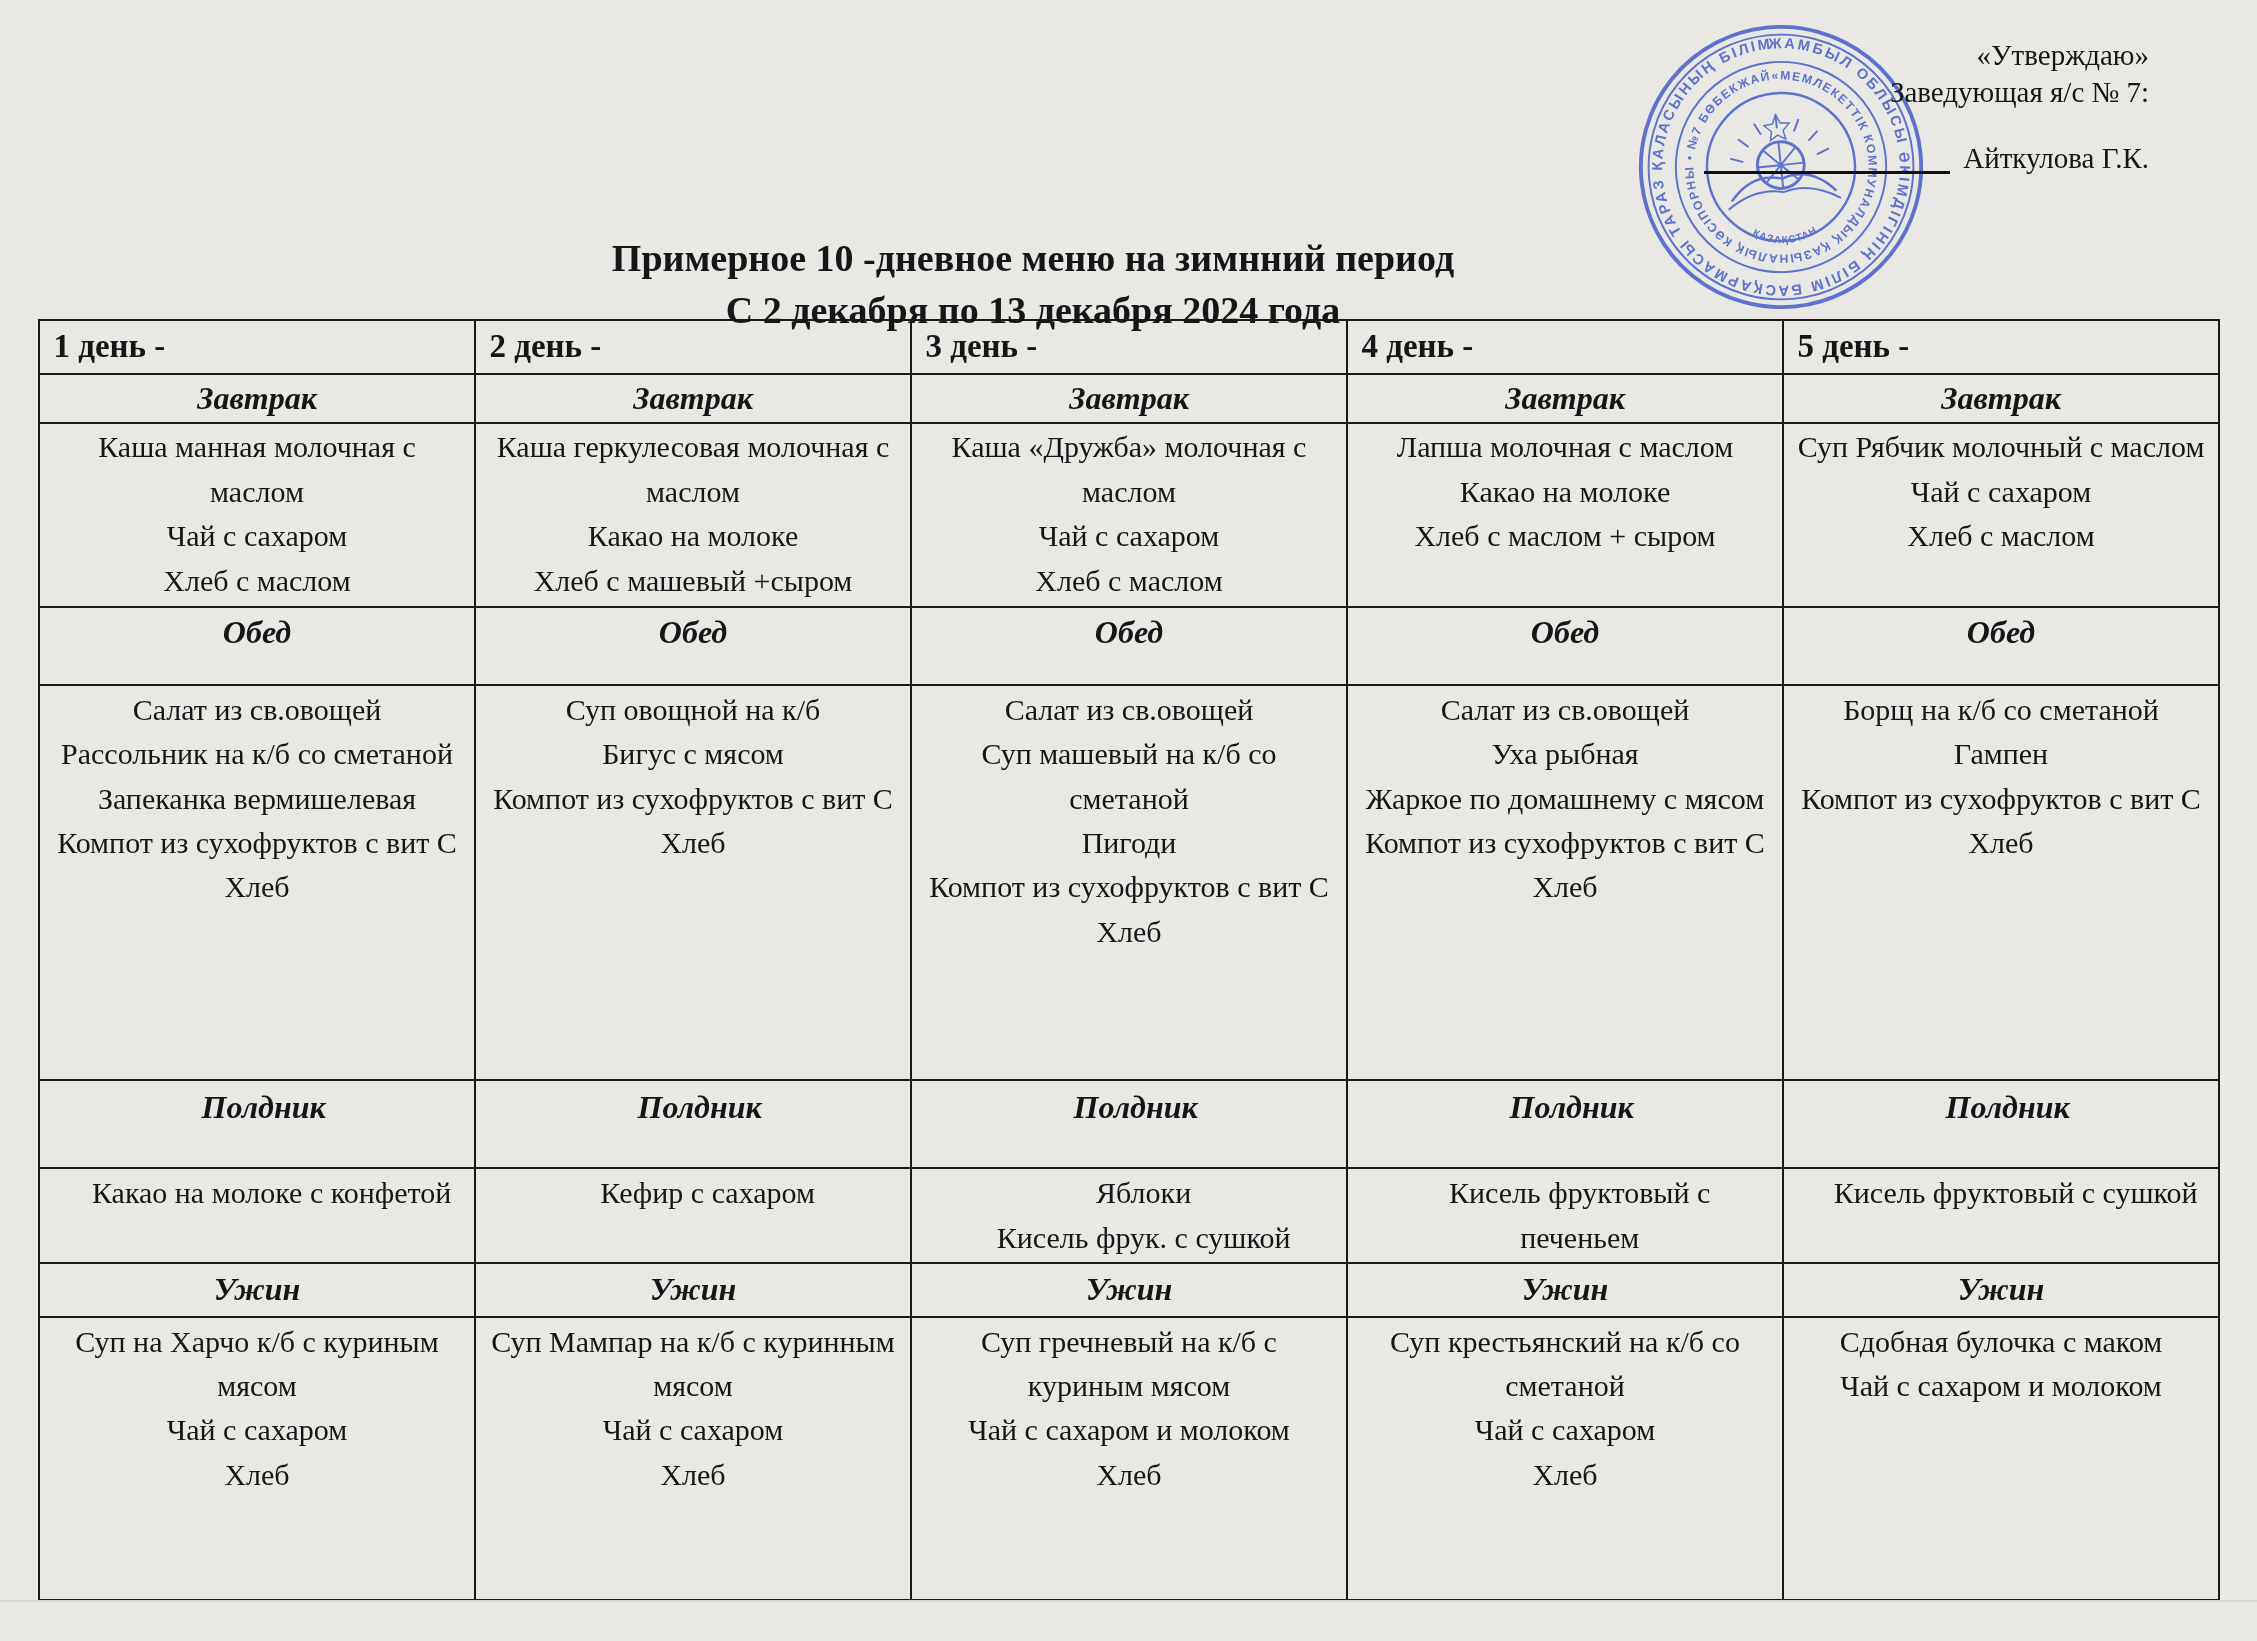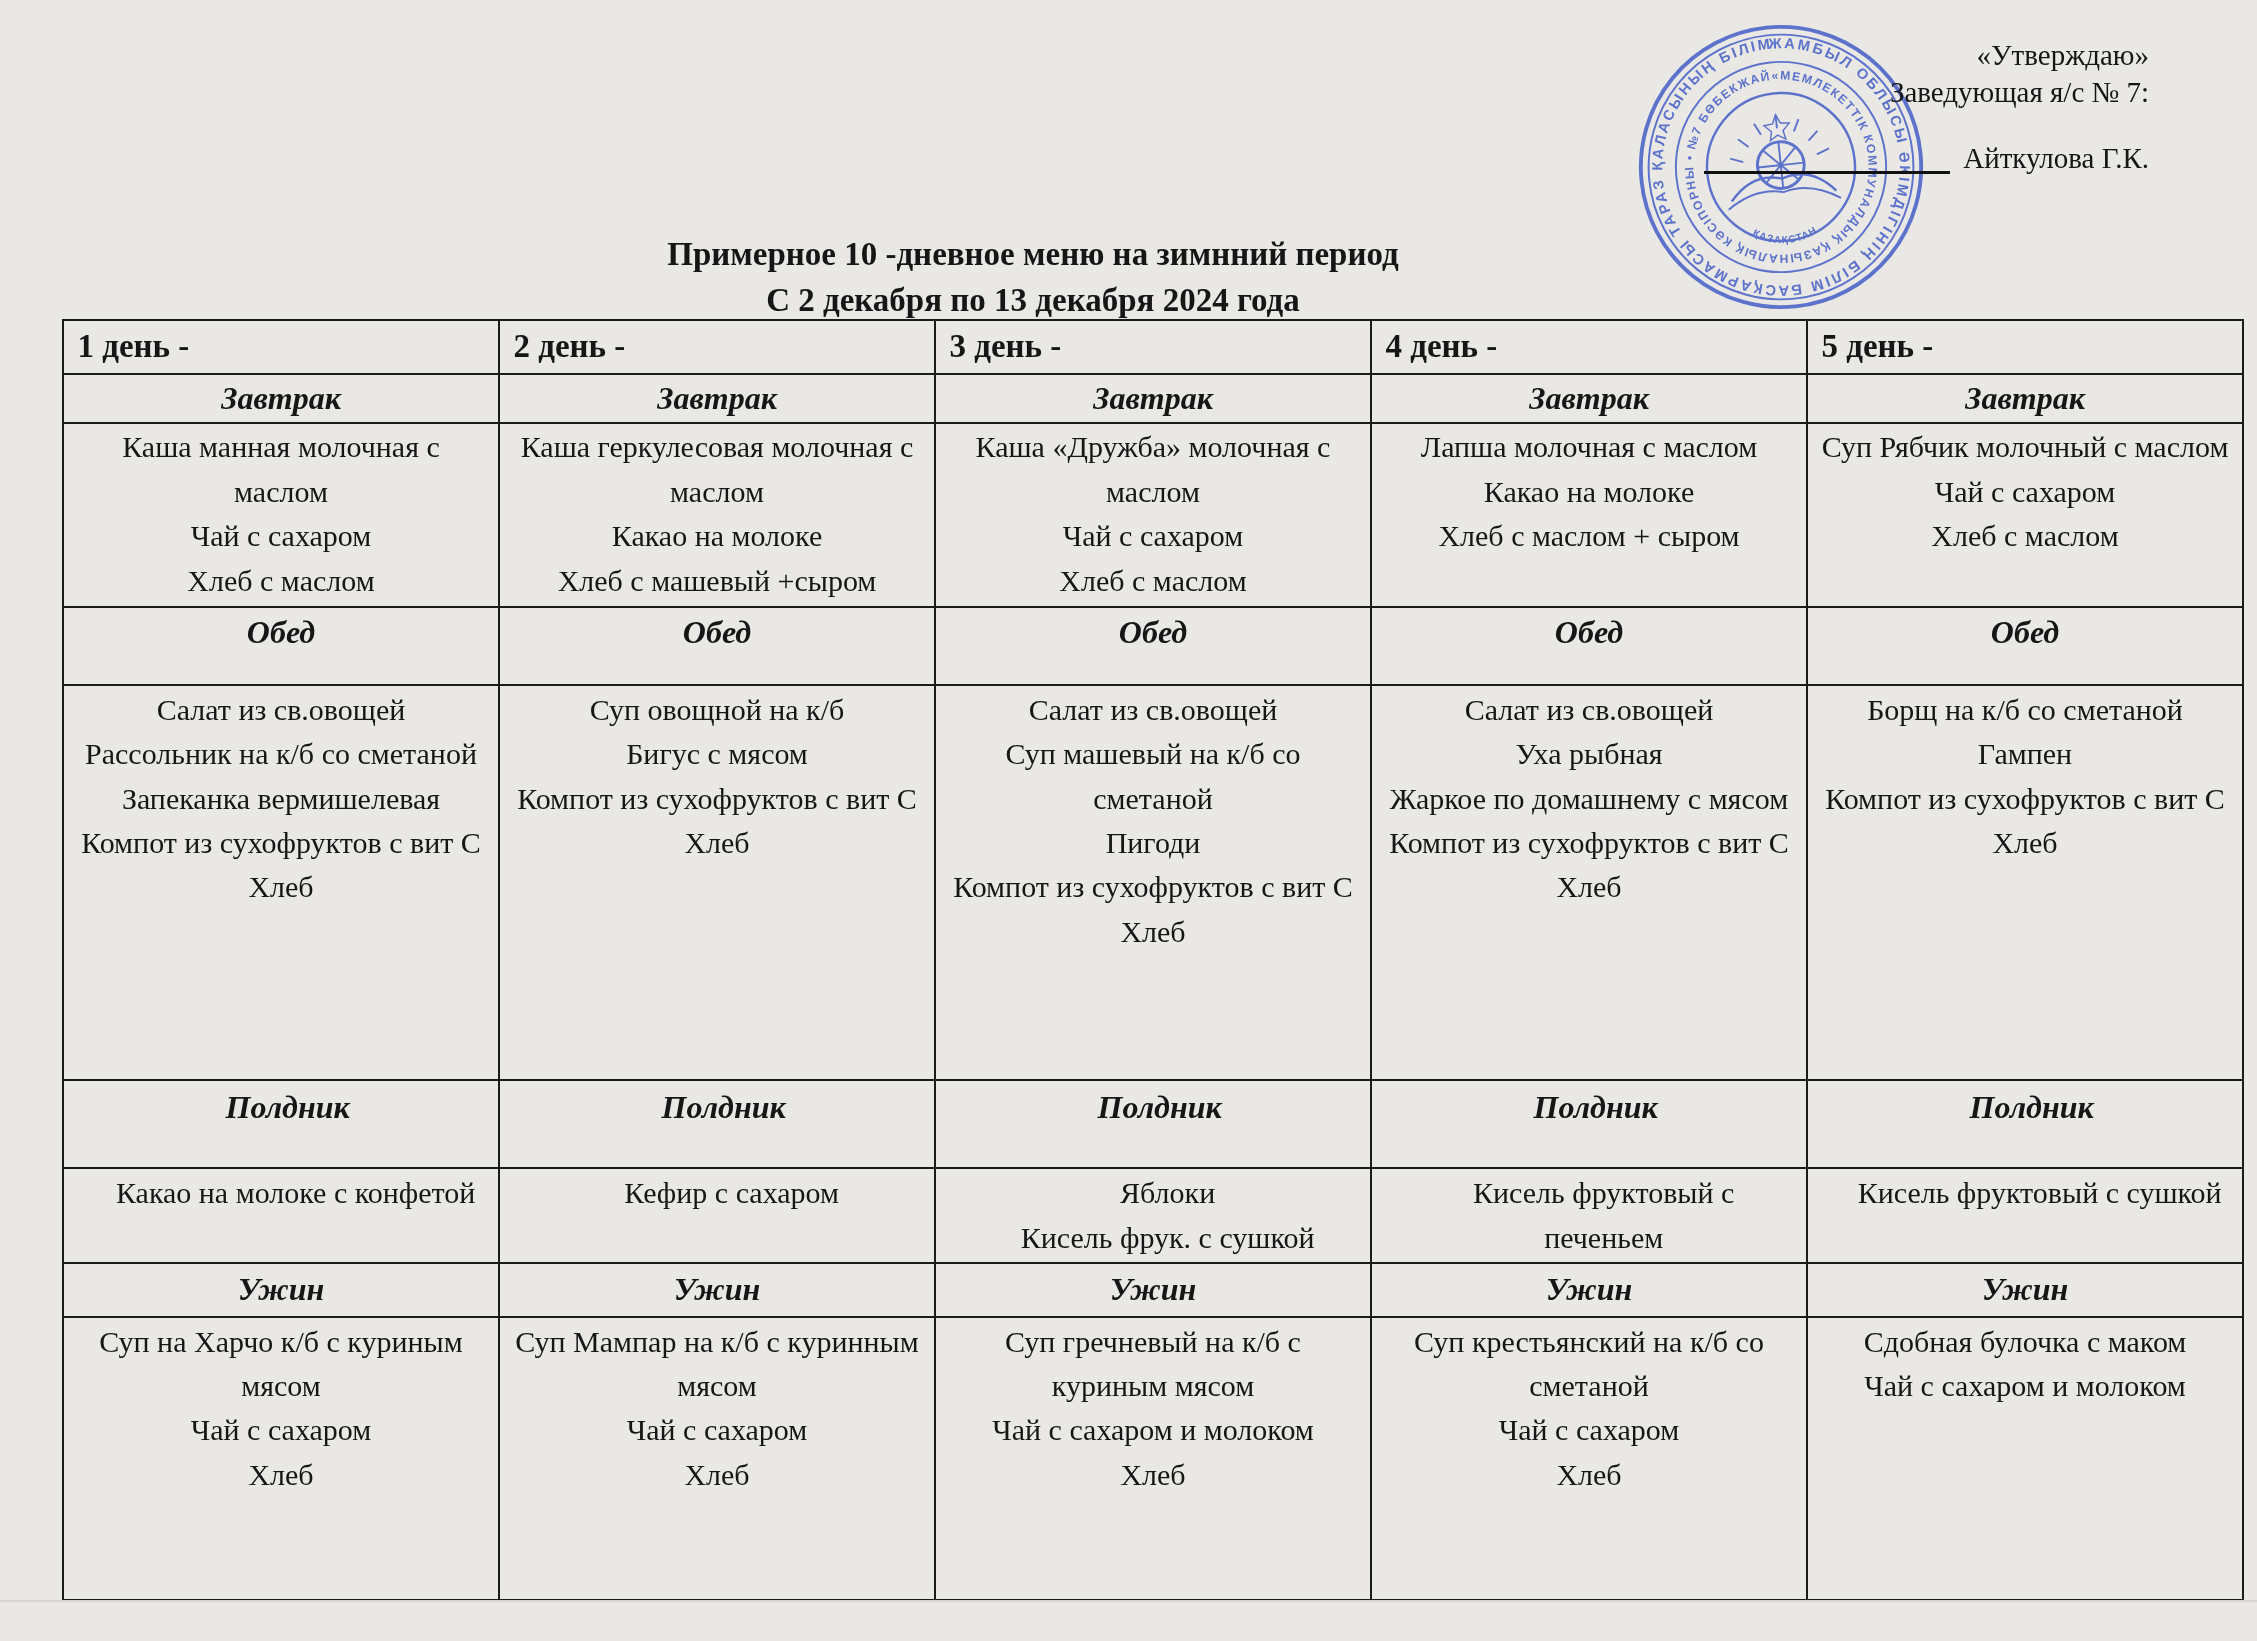--- a/index.html
+++ b/index.html
@@ -24,29 +24,28 @@
     margin-right:13.5px;vertical-align:-5.8px;
   }
   
   .stamp{
     position:absolute;left:1635px;top:21px;width:292px;height:292px;
     z-index:2;opacity:.88;transform:rotate(-6deg);
   }
   
   .title-block{
     position:absolute;left:0;top:232px;width:2066px;
-    text-align:center;font-weight:bold;font-size:33px;line-height:1.38;
+    text-align:center;font-weight:bold;font-size:38px;line-height:1.38;
     z-index:1;
   }
   
   table.menu{
     position:absolute;left:38px;top:319px;
     width:2182px;border-collapse:collapse;table-layout:fixed;
     background:transparent;
-    margin-left:24px;
   }
   table.menu col{width:436px;}
   table.menu th,table.menu td{
     border:2.9px solid #1b1b1b;
     padding:1.9px 9.7px;
     font-size:30px;
     vertical-align:top;
   }
   tr.day-row th{
     height:48px;text-align:left;font-size:33px;font-weight:bold;

